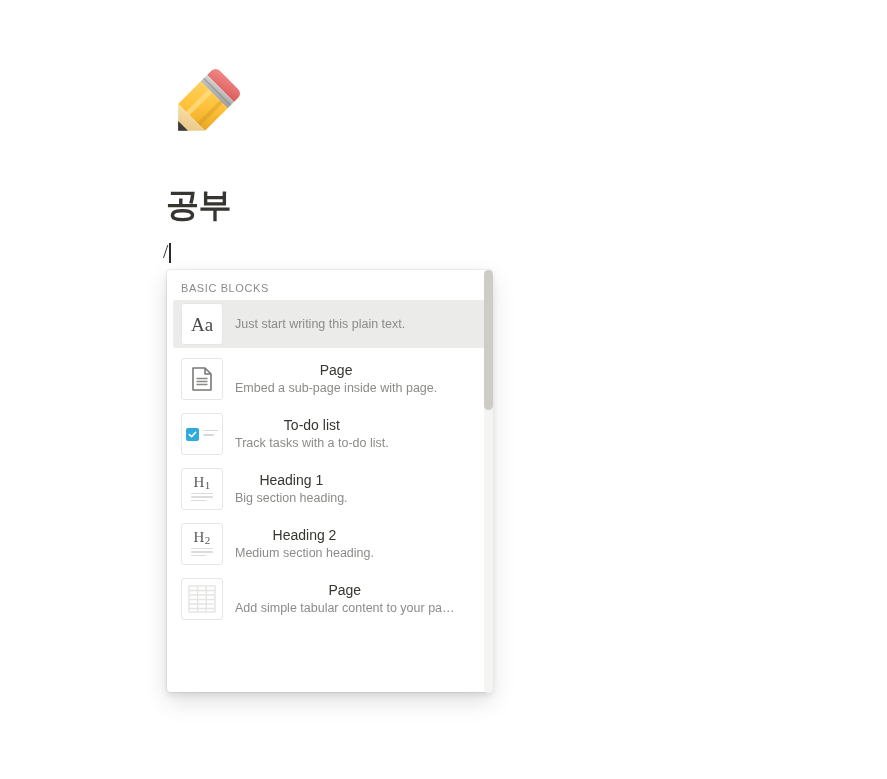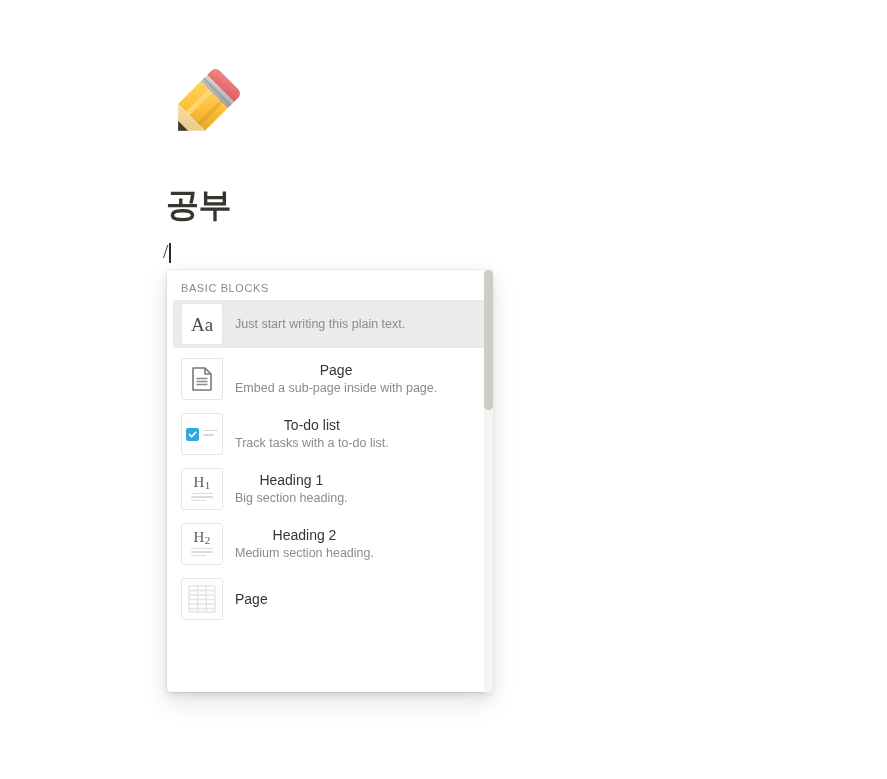--- a/index.html
+++ b/index.html
@@ -378,20 +378,21 @@
               <line x1="1" y1="14.5" x2="27" y2="14.5"></line>
               <line x1="1" y1="19" x2="27" y2="19"></line>
               <line x1="1" y1="23.5" x2="27" y2="23.5"></line>
               <line x1="9.6" y1="1" x2="9.6" y2="27"></line>
               <line x1="18.3" y1="1" x2="18.3" y2="27"></line>
             </g>
           </svg>
         </div>
         <div class="item-text">
           <div class="item-title">Page</div>
+          <div class="item-desc">Add simple tabular content to your pa…</div>
         </div>
       </div>
 
     </div>
   </div>
 
   <div class="menu-scrollbar" style="height: 425px;">
     <div class="menu-scrollbar-thumb" style="top: 2px; height: 140px;"></div>
   </div>
 

